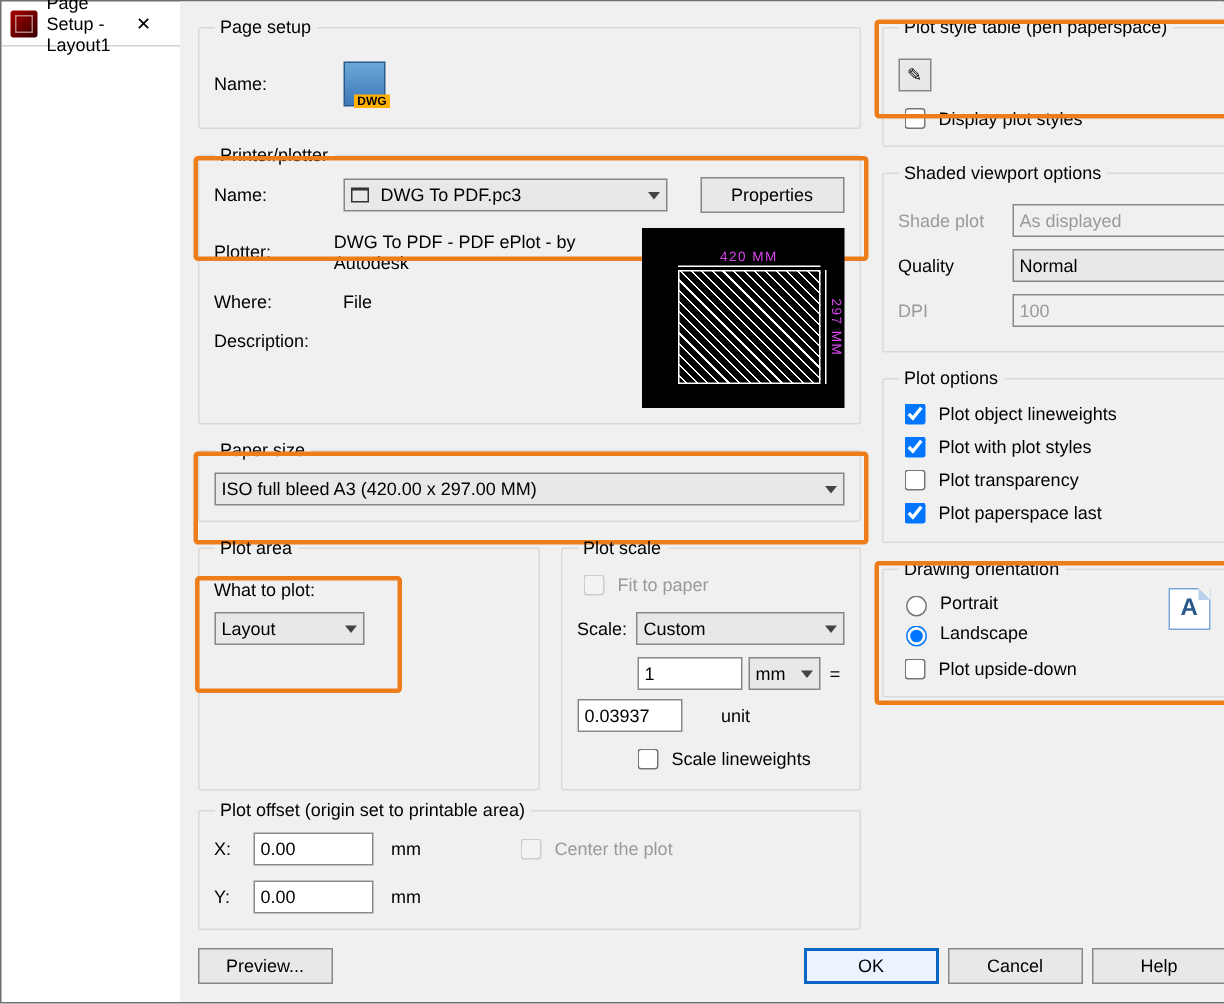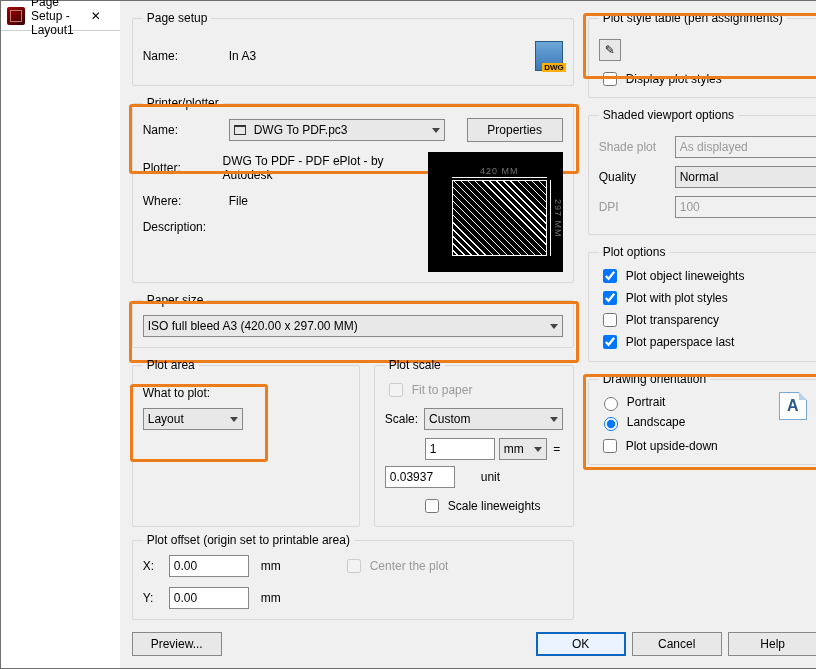--- a/index.html
+++ b/index.html
@@ -19,21 +19,21 @@
   .row { display:flex; align-items:center; gap:6px; }
   .lbl-col { width:80px; }
   select, input[type=text] { height:22px; border:1px solid #888; background:#fff; padding:0 4px; }
   .dropdown { display:flex; align-items:center; height:22px; border:1px solid #888; background:#e8e8e8; padding:0 4px; gap:6px; }
   .dropdown .dd-text{flex:1; white-space:nowrap; overflow:hidden;}
   .chev { width:0;height:0;border-left:4px solid transparent;border-right:4px solid transparent;border-top:5px solid #444; }
   .btn { height:24px; border:1px solid #888; background:#e8e8e8; padding:10px 14px; display:inline-flex; align-items:center; justify-content:center; }
   .btn.primary{ border:2px solid #0a66c2; background:#eaf3ff;}
   .dwg-icon{ width:28px;height:30px; background:linear-gradient(#6da7d8,#3b79b8); border:1px solid #2a5a8a; position:relative;}
   .dwg-icon::after{content:"DWG"; position:absolute; bottom:-2px; right:-4px; background:#ffb000; color:#000; font-size:8px; font-weight:bold; padding:0 2px;}
-  .preview-box{ width:135px; height:120px; background:#000; margin-left:auto; color:#737373; position:relative; overflow:hidden;}
+  .preview-box{ width:135px; height:120px; background:#000; margin-left:auto; color:#d946ef; position:relative; overflow:hidden;}
   .preview-box .inner{ position:absolute; left:12px; top:16px; right:12px; bottom:12px; }
   .preview-box .rect{ position:absolute; inset:12px 4px 4px 12px; border:1px solid #fff;}
   .hatch{position:absolute; inset:12px 4px 4px 12px; background:repeating-linear-gradient(45deg,transparent 0 4px,#fff 4px 5px);}
   .dim-top{position:absolute; top:-2px; left:12px; right:4px; text-align:center; font-size:9px; letter-spacing:1px;}
   .dim-right{position:absolute; right:-12px; top:12px; bottom:4px; width:12px; font-size:9px; writing-mode:vertical-rl; letter-spacing:1px; text-align:center;}
   .arrow-h{position:absolute; top:9px; left:12px; right:4px; border-top:1px solid #fff;}
   .arrow-v{position:absolute; right:0px; top:12px; bottom:4px; border-right:1px solid #fff;}
   .chk{display:flex; align-items:center; gap:6px; height:20px;}
   .chk input{width:14px;height:14px;}
   .disabled{color:#9a9a9a;}
@@ -71,21 +71,20 @@
   </div>
 
   <div class="body">
     <div class="columns">
       <div class="left">
 
         <fieldset>
           <legend>Page setup</legend>
           <div class="row" style="padding:8px 0 4px 0;">
             <div class="lbl-col">Name:</div>
-            <div style="flex:1">In A3</div>
             <div class="dwg-icon"></div>
           </div>
         </fieldset>
 
         <fieldset class="grp-printer" style="position:relative;">
           <legend>Printer/plotter</legend>
           <div class="hl"></div>
           <div class="row" style="margin-bottom:10px;">
             <div class="lbl-col">Name:</div>
             <div class="dropdown" style="flex:1">
@@ -196,21 +195,21 @@
             <span style="width:20px">Y:</span>
             <input type="text" style="width: 80px;" value="0.00">
             <span style="width:36px;padding-left:6px;">mm</span>
           </div>
         </fieldset>
 
       </div>
 
       <div class="right">
         <fieldset class="tight" style="position:relative;">
-          <legend>Plot style table (pen assignments)</legend>
+          <legend>Plot style table (pen paperspace)</legend>
           <div class="hl hl-plotstyle"></div>
           <div class="row" style="margin:8px 0;">
             <div class="icon-btn">
               <span>✎</span>
             </div>
           </div>
           <label class="chk">
             <input type="checkbox" style="">
             <span>Display plot styles</span>
           </label>

